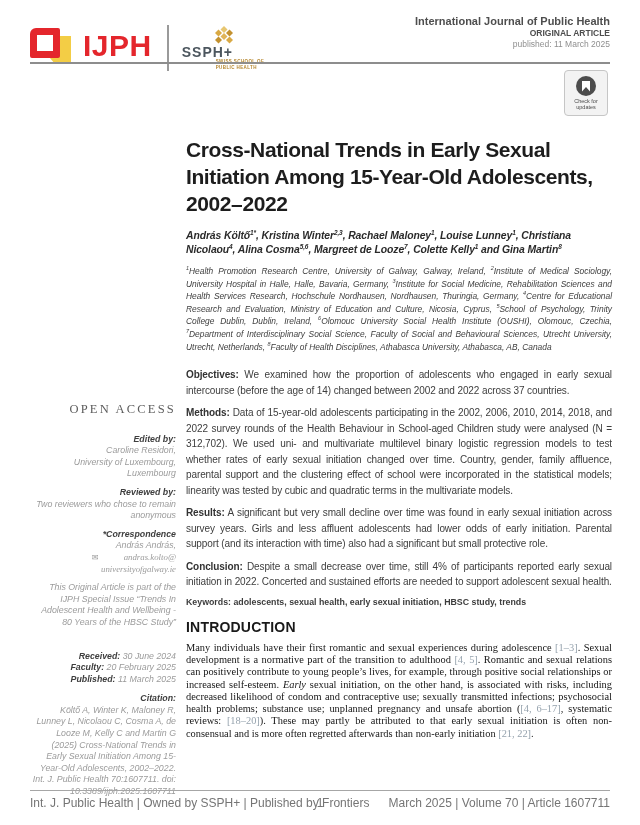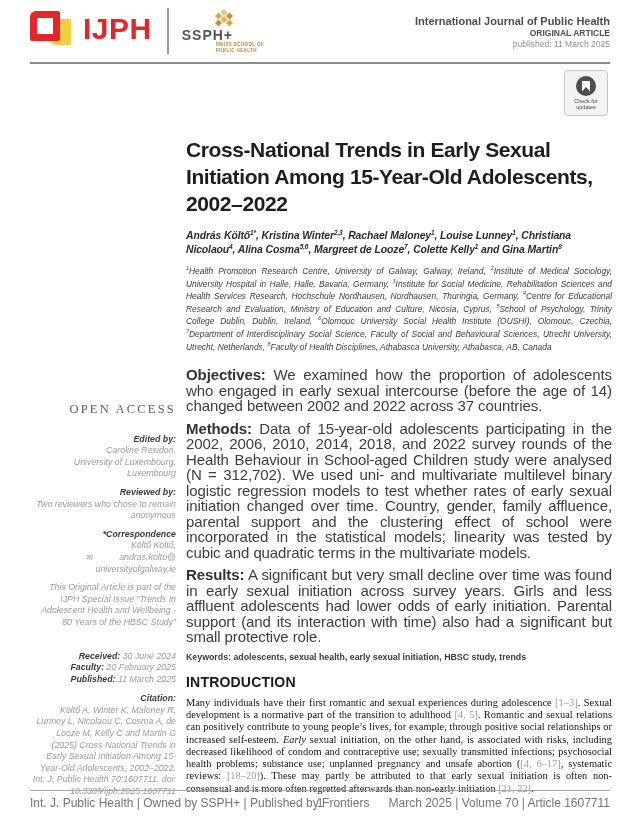--- a/index.html
+++ b/index.html
@@ -1,20 +1,20 @@
 <!DOCTYPE html>
 <html><head>
 <meta charset="utf-8">
 <style>
   html,body{margin:0;padding:0;background:#fff;}
   .page{position:relative;width:640px;height:825px;background:#fff;overflow:hidden;
         font-family:"Liberation Sans",sans-serif;-webkit-font-smoothing:antialiased;}
 
   
-  .hdr{position:absolute;left:30px;top:8px;display:flex;align-items:flex-start;}
+  .hdr{position:absolute;left:30px;top:25px;display:flex;align-items:flex-start;}
   .ijph-mark{position:relative;width:44px;height:44px;margin-right:9px;}
   .ijph-mark .yellow{position:absolute;left:15px;top:11px;width:26px;height:26px;background:#f3cd45;
         clip-path:polygon(0 0,100% 0,100% 100%,32% 100%,0 62%);}
   .ijph-mark .red{position:absolute;left:0;top:3px;width:30px;height:30px;background:#fff;
         border:7px solid #e4262c;border-radius:6px 2px 2px 2px;box-sizing:border-box;}
   .ijph-text{font-size:30px;font-weight:700;color:#e4262c;line-height:42px;letter-spacing:0.5px;}
   .logo-divider{width:2px;height:46px;background:#9a9a9a;margin:0 13px 0 15px;}
   .ssph{padding-top:1px;}
   .ssph svg{display:block;margin-left:30px;}
   .ssph-name{font-size:14px;font-weight:700;color:#4c565e;letter-spacing:1px;line-height:14px;}
@@ -50,21 +50,21 @@
   
   .main{position:absolute;left:186px;top:136px;width:426px;}
   .title{font-size:21px;line-height:27px;font-weight:700;color:#1d1d1d;letter-spacing:-0.4px;}
   .authors{margin-top:12px;font-size:10.4px;font-weight:700;font-style:italic;color:#2a2a2a;
         line-height:14px;letter-spacing:-0.1px;}
   .authors sup{font-size:6.5px;line-height:0;}
   .affils{margin-top:8px;font-size:8.4px;font-style:italic;color:#404040;line-height:12.6px;
         text-align:justify;}
   .affils sup{font-size:5.5px;line-height:0;}
   .abstract{margin-top:14px;}
-  .abstract p{margin:0 0 7px;font-size:15px;line-height:15.5px;color:#3d3d3d;text-align:justify;
+  .abstract p{margin:0 0 7px;font-size:10px;line-height:15.5px;color:#3d3d3d;text-align:justify;
         letter-spacing:-0.1px;}
   .abstract b{color:#333;}
   .keywords{margin-top:4px;font-size:8.8px;font-weight:700;color:#3d3d3d;}
   .intro-head{margin-top:12px;font-size:14px;font-weight:700;color:#191919;letter-spacing:0.2px;}
   .intro-body{margin-top:7px;font-family:"Liberation Serif",serif;font-size:10.4px;line-height:12.3px;
         color:#161616;text-align:justify;}
   .intro-body .ref{color:#95a2ad;}
   .intro-body .it{font-style:italic;}
 
   
@@ -121,22 +121,22 @@
 
     <div class="sb-label">Edited by:</div>
     <div class="pre">Caroline Residori,
 University of Luxembourg,
 Luxembourg</div>
 
     <div class="sb-label">Reviewed by:</div>
     <div>Two reviewers who chose to remain anonymous</div>
 
     <div class="sb-label">*Correspondence</div>
-    <div>Költő Költő,</div>
-    <div><span class="mail-icon">✉</span> <a href="#" class="email pre" style="display:inline-block;vertical-align:top;">andras.kolto@
+    <div>András András,</div>
+    <div><span class="mail-icon">✉</span> <a href="#" class="email pre" style="display:inline-block;vertical-align:top;font-family:Liberation Serif, serif;">andras.kolto@
 universityofgalway.ie</a></div>
 
     <div class="sb-label" style="font-weight:400;color:#9b9b9b;">This Original Article is part of the IJPH Special Issue “Trends In Adolescent Health and Wellbeing - 80 Years of the HBSC Study”</div>
 
     <div class="sb-dates">
       <div><b>Received:</b><span> 30 June 2024</span></div>
       <div><b>Faculty:</b><span> 20 February 2025</span></div>
       <div><b>Published:</b><span> 11 March 2025</span></div>
     </div>
 
@@ -148,20 +148,21 @@
     <h1 class="title" style="margin:0;">Cross-National Trends in Early Sexual Initiation Among 15-Year-Old Adolescents, 2002–2022</h1>
 
     <div class="authors"><span>András Költő</span><sup>1*</sup>, <span>Kristina Winter</span><sup>2,3</sup>, <span>Rachael Maloney</span><sup>1</sup>, <span>Louise Lunney</span><sup>1</sup>, <span>Christiana Nicolaou</span><sup>4</sup>, <span>Alina Cosma</span><sup>5,6</sup>, <span>Margreet de Looze</span><sup>7</sup>, <span>Colette Kelly</span><sup>1</sup> and <span>Gina Martin</span><sup>8</sup></div>
 
     <div class="affils"><sup>1</sup>Health Promotion Research Centre, University of Galway, Galway, Ireland, <sup>2</sup>Institute of Medical Sociology, University Hospital in Halle, Halle, Bavaria, Germany, <sup>3</sup>Institute for Social Medicine, Rehabilitation Sciences and Health Services Research, Hochschule Nordhausen, Nordhausen, Thuringia, Germany, <sup>4</sup>Centre for Educational Research and Evaluation, Ministry of Education and Culture, Nicosia, Cyprus, <sup>5</sup>School of Psychology, Trinity College Dublin, Dublin, Ireland, <sup>6</sup>Olomouc University Social Health Institute (OUSHI), Olomouc, Czechia, <sup>7</sup>Department of Interdisciplinary Social Science, Faculty of Social and Behavioural Sciences, Utrecht University, Utrecht, Netherlands, <sup>8</sup>Faculty of Health Disciplines, Athabasca University, Athabasca, AB, Canada</div>
 
     <section class="abstract">
         <p><b>Objectives:</b> We examined how the proportion of adolescents who engaged in early sexual intercourse (before the age of 14) changed between 2002 and 2022 across 37 countries.</p>
         <p><b>Methods:</b> Data of 15-year-old adolescents participating in the 2002, 2006, 2010, 2014, 2018, and 2022 survey rounds of the Health Behaviour in School-aged Children study were analysed (N = 312,702). We used uni- and multivariate multilevel binary logistic regression models to test whether rates of early sexual initiation changed over time. Country, gender, family affluence, parental support and the clustering effect of school were incorporated in the statistical models; linearity was tested by cubic and quadratic terms in the multivariate models.</p>
         <p><b>Results:</b> A significant but very small decline over time was found in early sexual initiation across survey years. Girls and less affluent adolescents had lower odds of early initiation. Parental support (and its interaction with time) also had a significant but small protective role.</p>
+        <p><b>Conclusion:</b> Despite a small decrease over time, still 4% of participants reported early sexual initiation in 2022. Concerted and sustained efforts are needed to support adolescent sexual health.</p>
       </section>
 
     <div class="keywords">Keywords: adolescents, sexual health, early sexual initiation, HBSC study, trends</div>
 
     <h2 class="intro-head" style="margin-bottom:0;">INTRODUCTION</h2>
     <p class="intro-body" style="margin-bottom:0;"><span>Many individuals have their first romantic and sexual experiences during adolescence </span><span class="ref">[1–3]</span><span>. Sexual development is a normative part of the transition to adulthood </span><span class="ref">[4, 5]</span><span>. Romantic and sexual relations can positively contribute to young people’s lives, for example, through positive social relationships or increased self-esteem. </span><span class="it">Early</span><span> sexual initiation, on the other hand, is associated with risks, including decreased likelihood of condom and contraceptive use; sexually transmitted infections; psychosocial health problems; substance use; unplanned pregnancy and unsafe abortion (</span><span class="ref">[4, 6–17]</span><span>, systematic reviews: </span><span class="ref">[18–20]</span><span>). These may partly be attributed to that early sexual initiation is often non-consensual and is more often regretted afterwards than non-early initiation </span><span class="ref">[21, 22]</span><span>.</span></p>
   </main>
 
   <div class="footer-rule"></div>
   <div class="footer">

